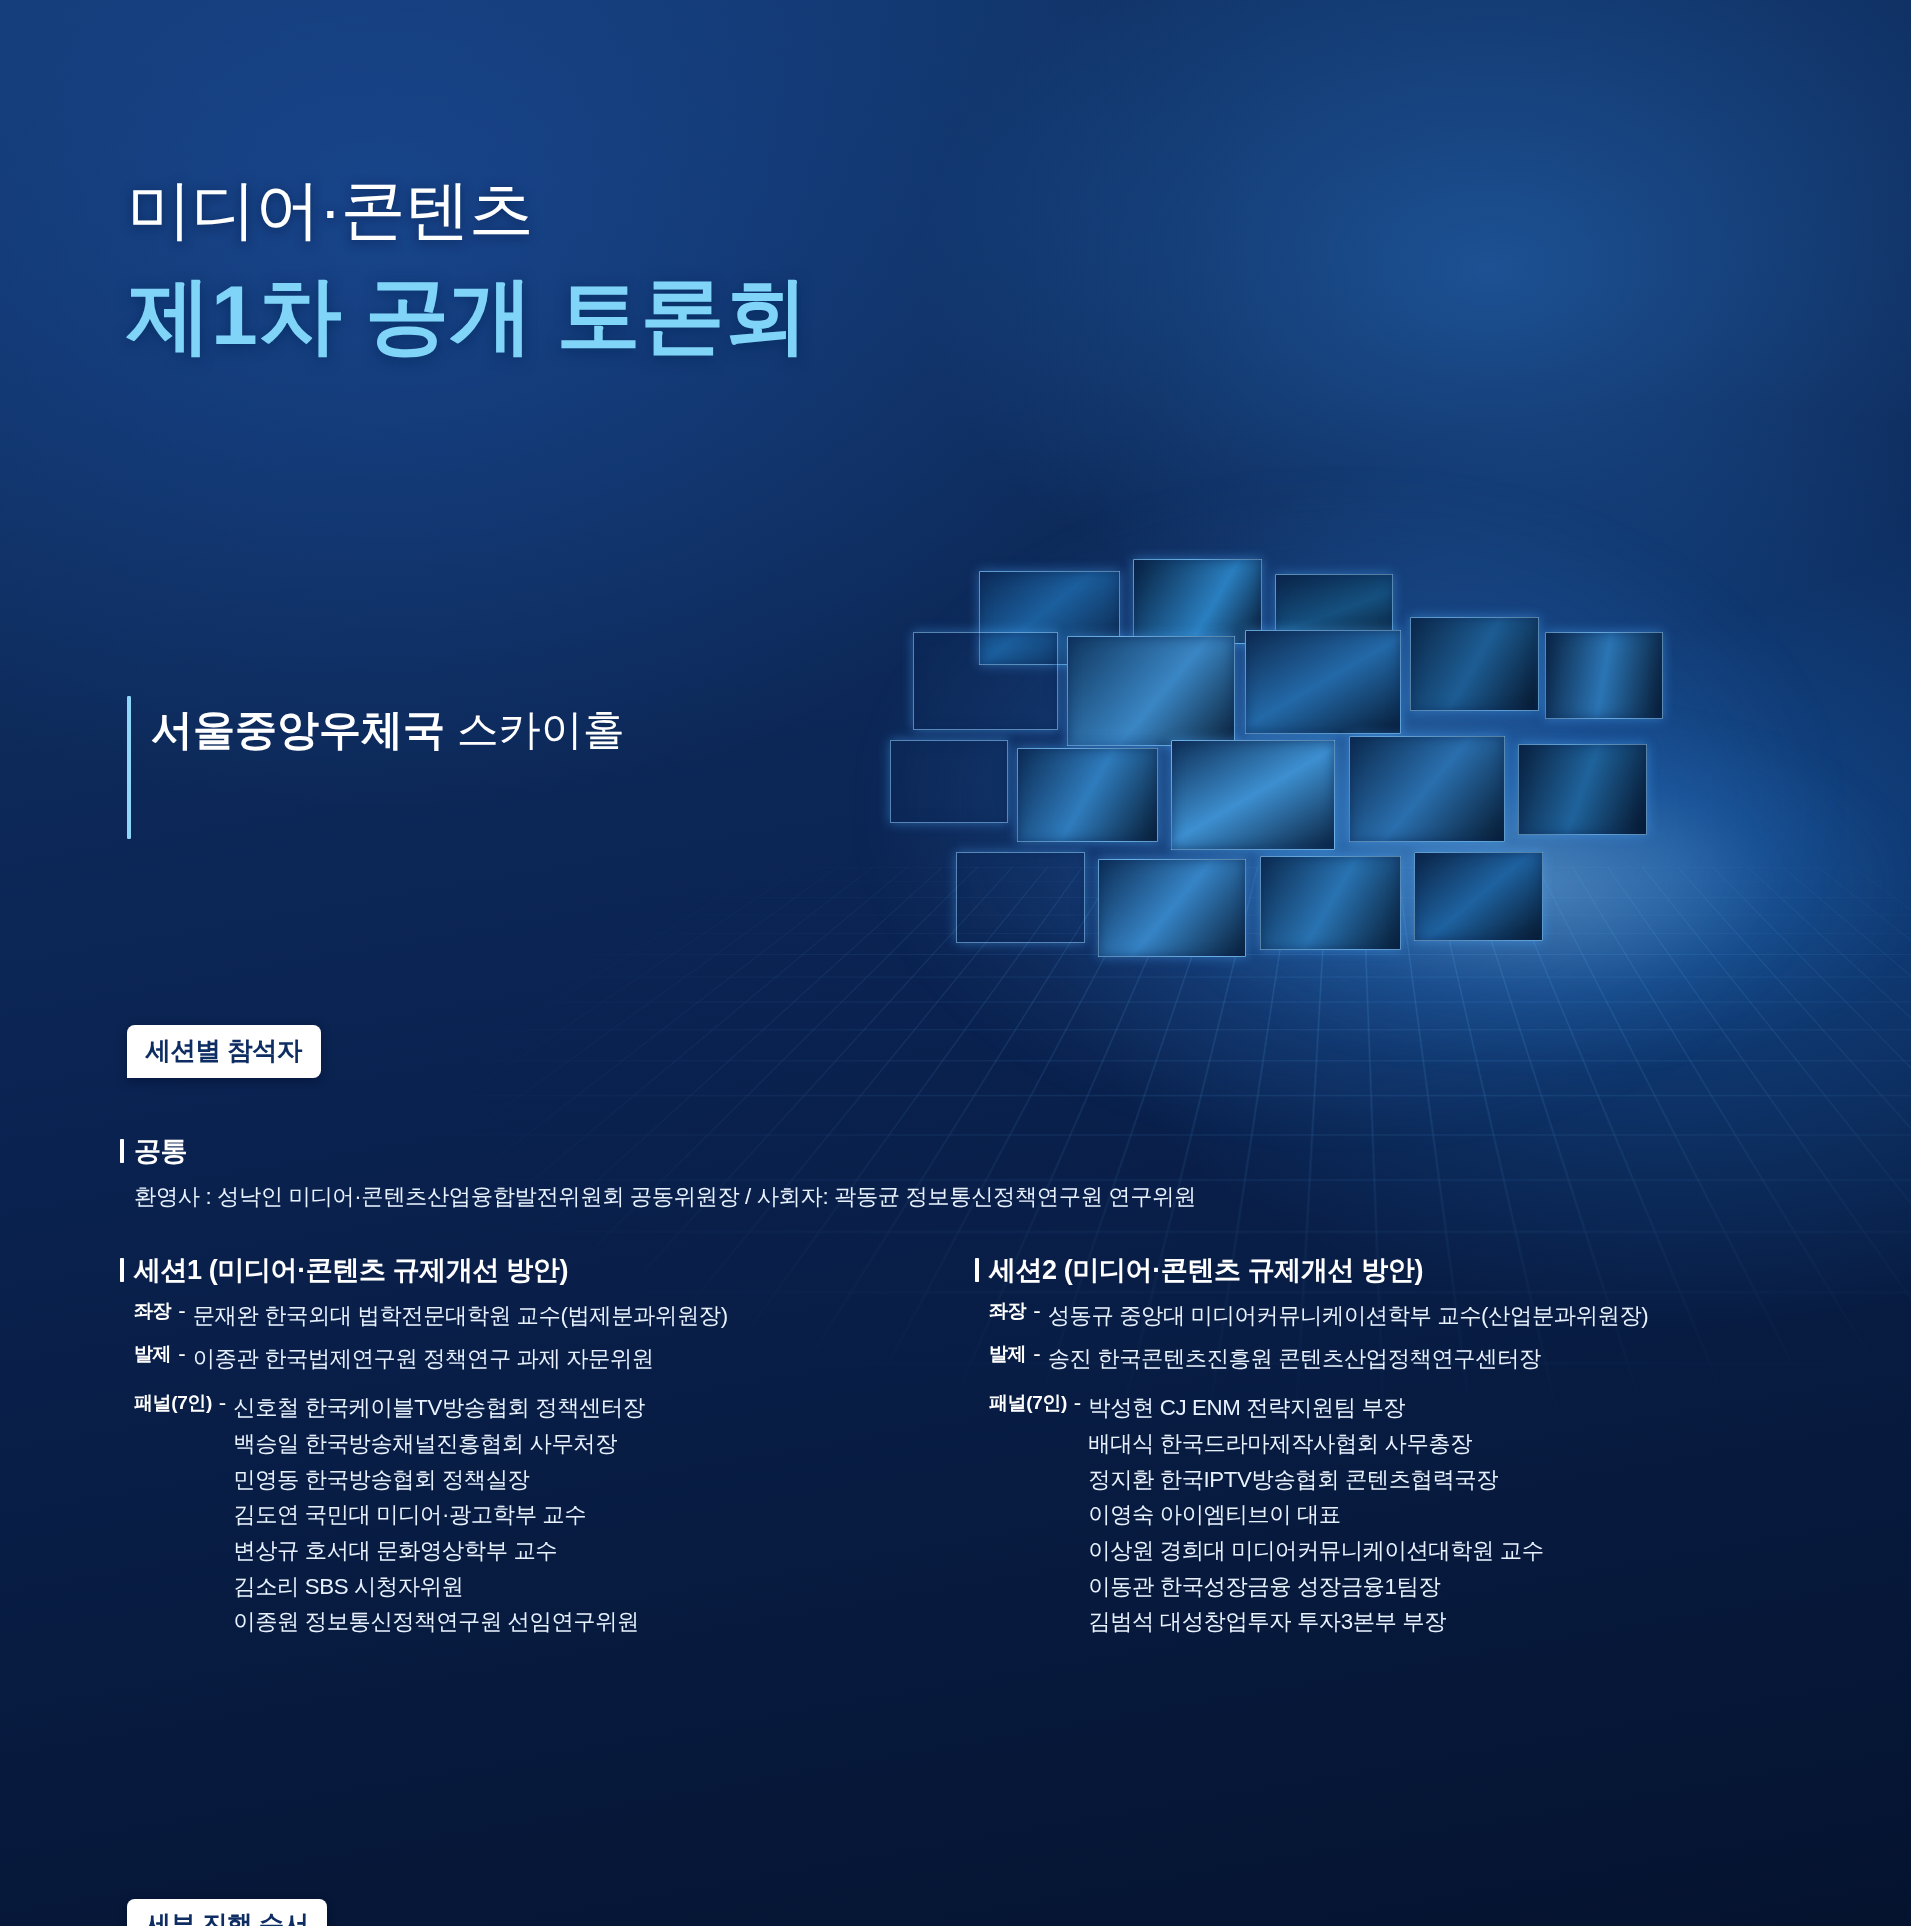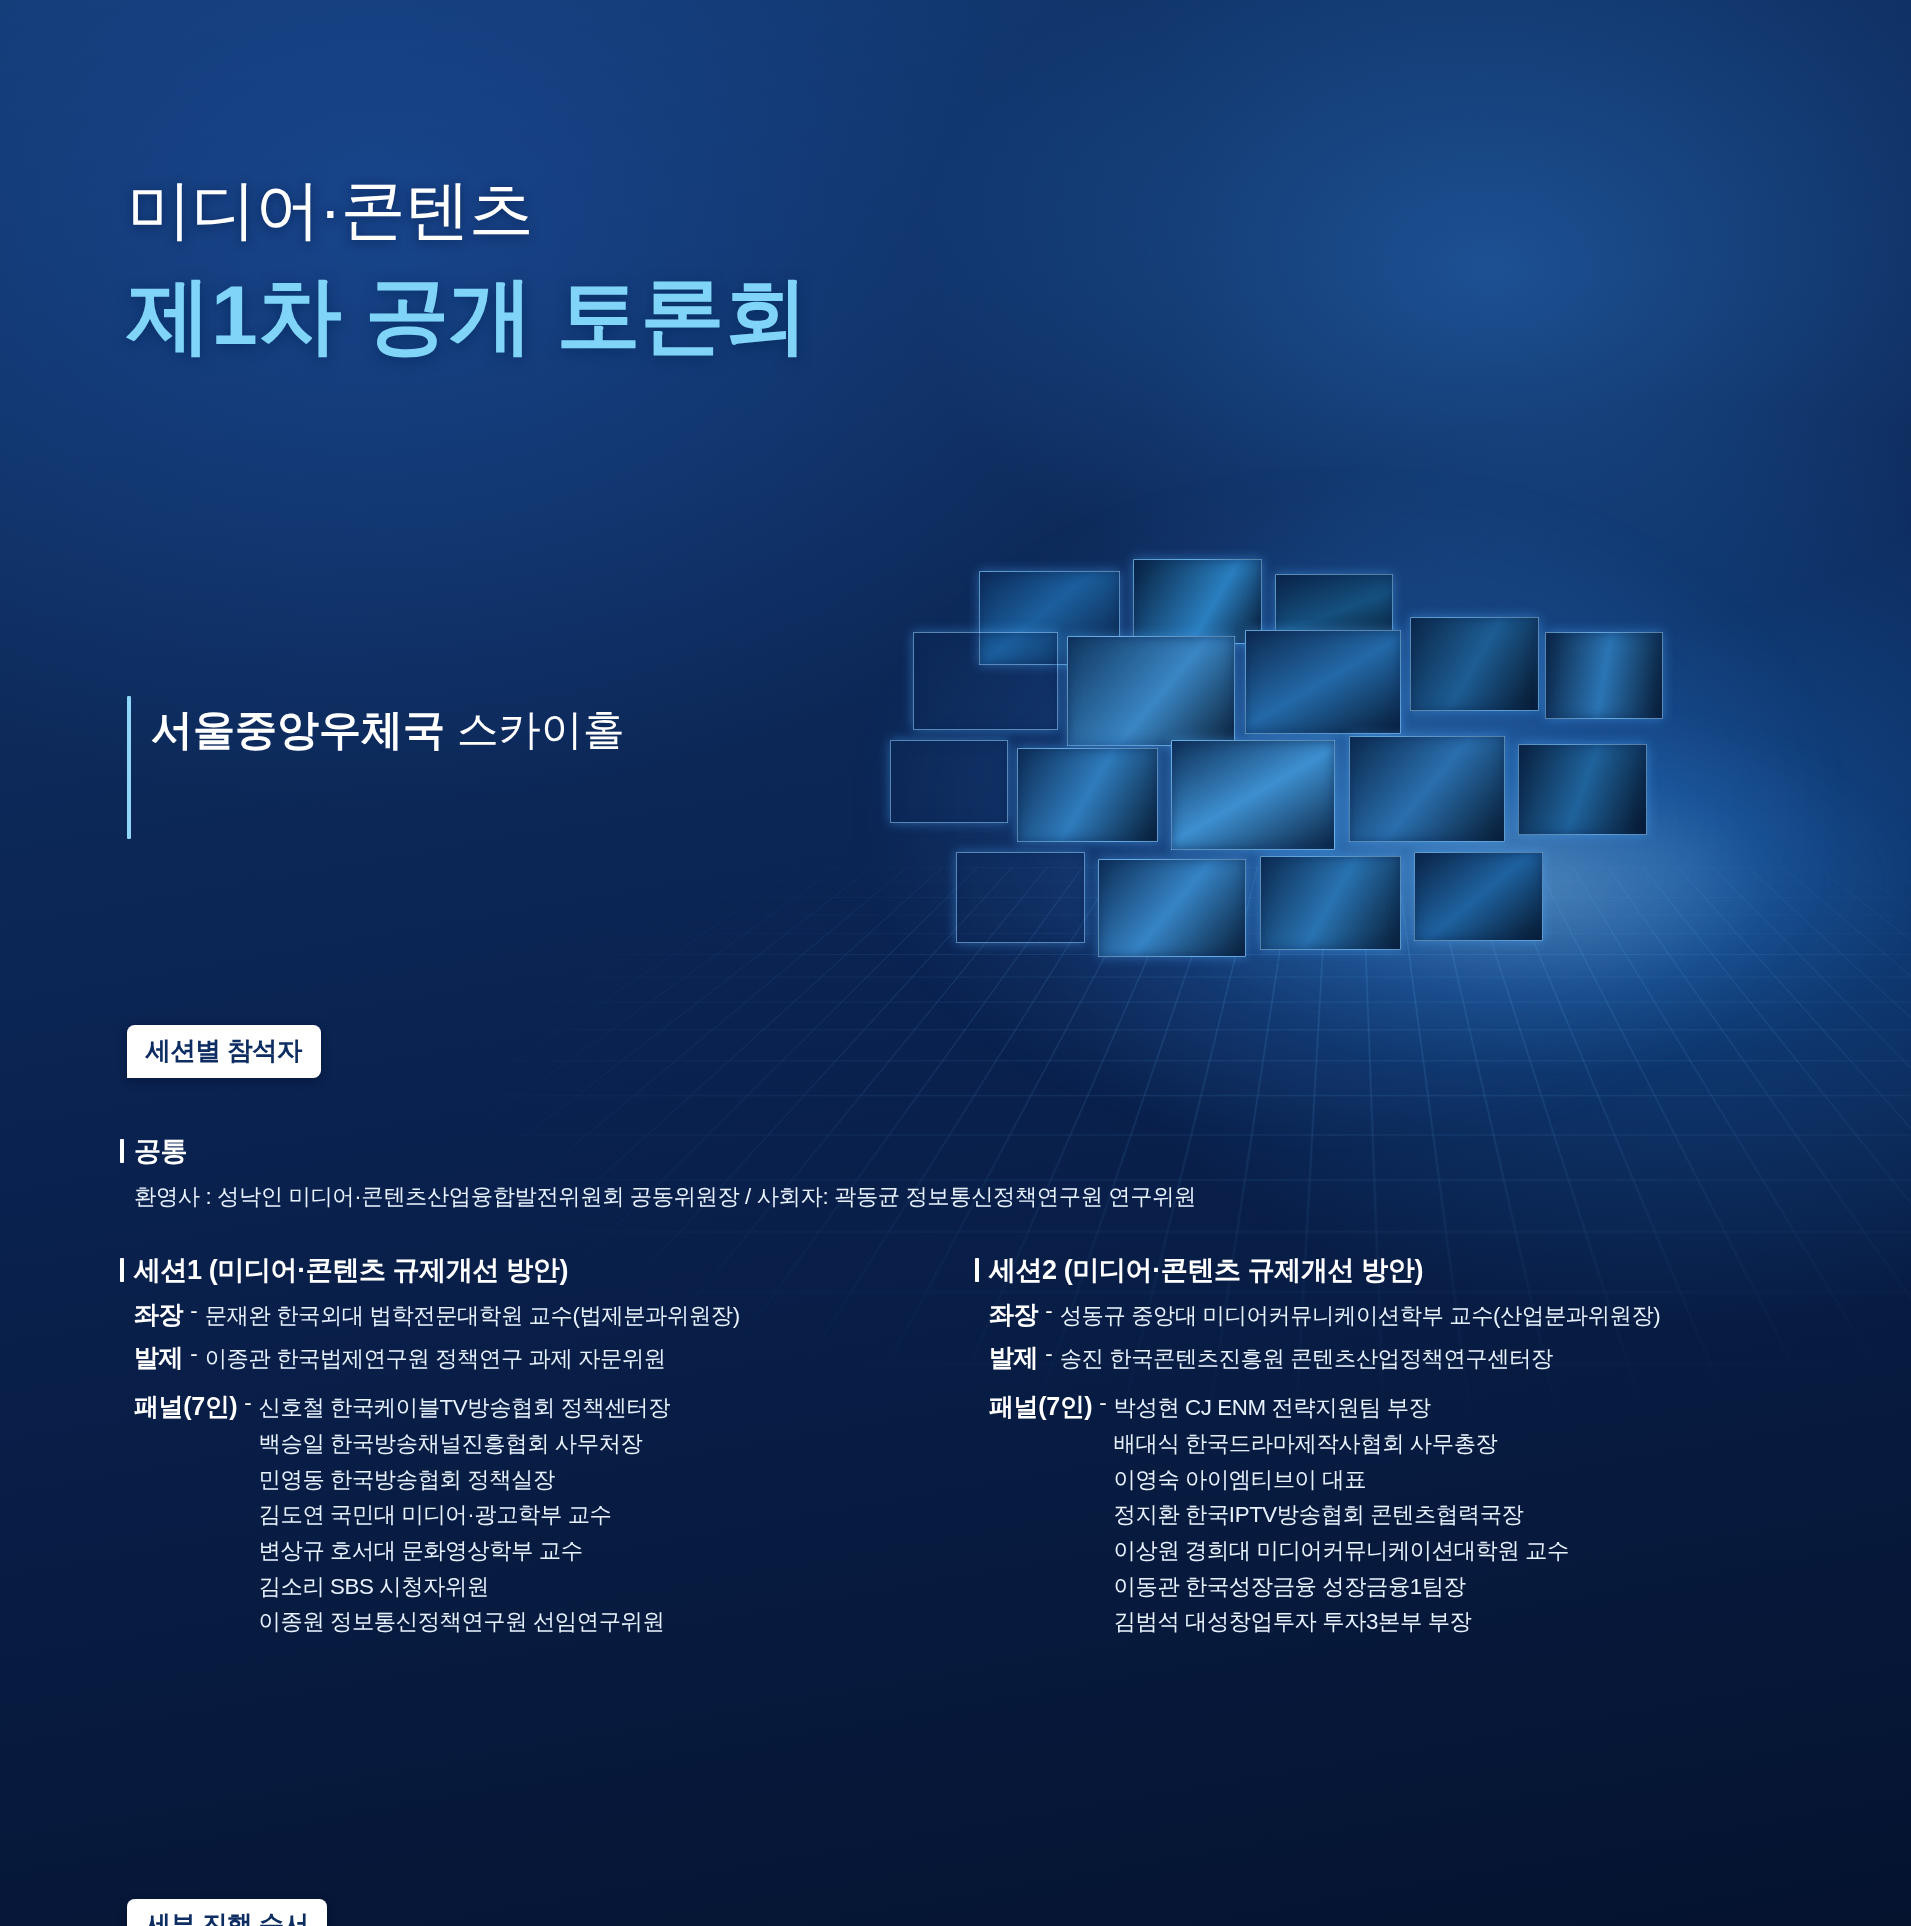--- a/index.html
+++ b/index.html
@@ -148,21 +148,21 @@
     line-height: 1.62;
     margin-top: 10px;
     padding-left: 14px;
     letter-spacing: -0.4px;
   }
   .cols { display: flex; gap: 46px; margin-top: 37px; }
   .col { width: 809px; }
   .roleline { display: flex; margin-top: 7.7px; }
   .role {
     color: #ffffff;
-    font-size: 25px;
+    font-size: 19px;
     font-weight: 700;
     white-space: nowrap;
     letter-spacing: -0.4px;
   }
   .dash { color: #ffffff; font-size: 22.3px; font-weight: 400; padding: 0 7px; }
   .rolev {
     color: #e8f2ff;
     font-size: 22.3px;
     line-height: 1.58;
     letter-spacing: -0.4px;
@@ -269,22 +269,22 @@
             <span class="role">발제</span>
             <span class="dash">-</span>
             <span class="rolev">송진 한국콘텐츠진흥원 콘텐츠산업정책연구센터장</span>
           </div>
           <div class="roleline" style="margin-top:14px;">
             <span class="role">패널(7인)</span>
             <span class="dash">-</span>
             <span class="panel-names">
               <div>박성현 CJ ENM 전략지원팀 부장</div>
               <div>배대식 한국드라마제작사협회 사무총장</div>
+              <div>정지환 한국IPTV방송협회 콘텐츠협력국장</div>
               <div>이영숙 아이엠티브이 대표</div>
-              <div>정지환 한국IPTV방송협회 콘텐츠협력국장</div>
               <div>이상원 경희대 미디어커뮤니케이션대학원 교수</div>
               <div>이동관 한국성장금융 성장금융1팀장</div>
               <div>김범석 대성창업투자 투자3본부 부장</div>
             </span>
           </div>
         </div>
       </div>
 
     </div>
   </div>

